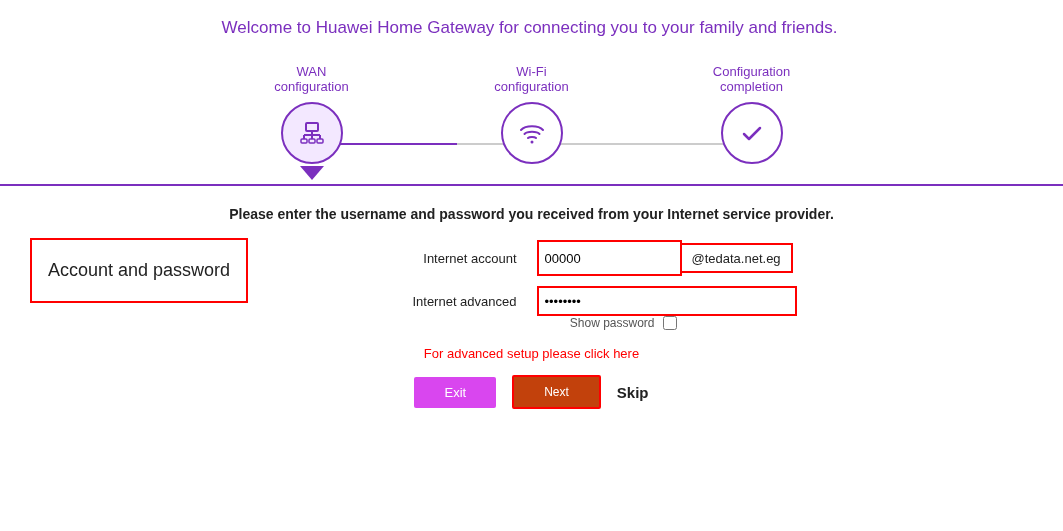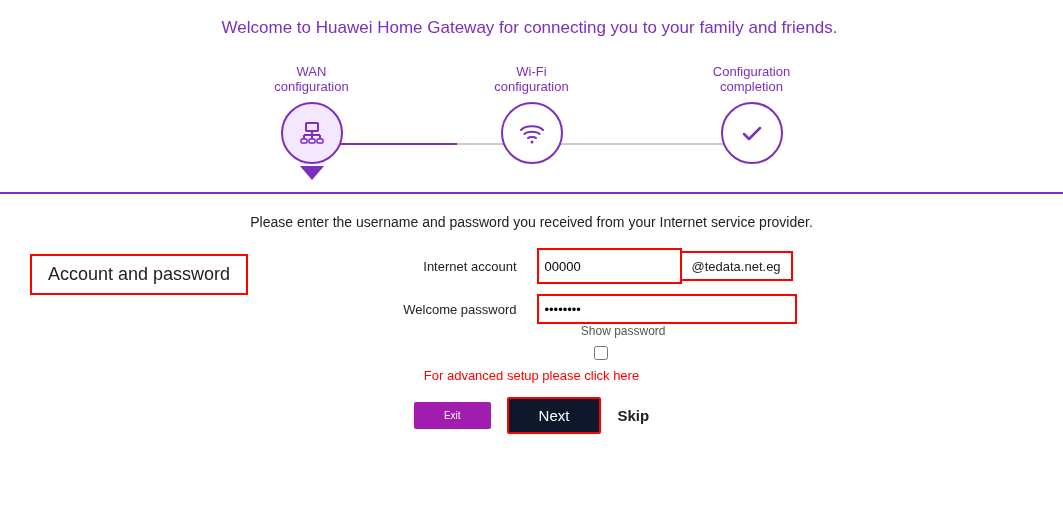--- a/index.html
+++ b/index.html
@@ -27,21 +27,21 @@
       padding: 18px 20px 10px 16px;
       font-weight: normal;
     }
 
     
     .steps-container {
       width: 100%;
       display: flex;
       flex-direction: column;
       align-items: center;
-      padding: 10px 0 12px 0;
+      padding: 10px 0 4px 0;
       position: relative;
     }
 
     .steps-row {
       display: flex;
       align-items: flex-start;
       justify-content: center;
       gap: 0;
       width: 700px;
       position: relative;
@@ -128,21 +128,21 @@
       display: flex;
       flex-direction: column;
       align-items: center;
       padding: 20px 0 0 0;
       position: relative;
     }
 
     .instruction-text {
       font-size: 14px;
       color: #222;
-      font-weight: normal;
+      font-weight: bold;
       margin-bottom: 18px;
       text-align: center;
     }
 
     .form-fields {
       display: flex;
       flex-direction: column;
       gap: 10px;
       align-items: flex-start;
       margin-left: 120px;
@@ -193,90 +193,89 @@
       width: 260px;
       height: 30px;
       border: 2px solid red;
       padding: 2px 6px;
       font-size: 13px;
       outline: none;
     }
 
     .checkbox-row {
       display: flex;
-      align-items: center;
+      align-items: flex-start;
       gap: 8px;
       margin-left: 138px;
-      flex-direction: column;
     }
 
     .checkbox-label {
       font-size: 12px;
       color: #555;
     }
 
     .checkbox-input {
       width: 14px;
       height: 14px;
       cursor: pointer;
     }
 
     .advanced-link {
       color: red;
       font-size: 13px;
       text-align: center;
-      margin-top: 8px;
+      margin-top: 16px;
       cursor: pointer;
       text-decoration: none;
     }
 
     
     .buttons-row {
       display: flex;
       align-items: center;
       gap: 16px;
       margin-top: 14px;
     }
 
     .btn-exit {
-      background: #a21caf;
+      background: #d946ef;
       color: #fff;
       border: none;
       padding: 8px 30px;
-      font-size: 10px;
+      font-size: 13px;
       cursor: pointer;
       border-radius: 2px;
     }
 
     .btn-next {
-      background: #0f172a;
+      background: #c2410c;
       color: #fff;
       border: 2px solid red;
       padding: 8px 30px;
-      font-size: 15px;
+      font-size: 12px;
       cursor: pointer;
       border-radius: 2px;
     }
 
     .btn-skip {
       background: none;
       border: none;
       color: #222;
       font-size: 15px;
       cursor: pointer;
       font-weight: bold;
     }
 
     
     .account-password-label {
       position: absolute;
       left: 30px;
-      top: 60px;
-      border: 2px solid red;
-      padding: 8px 16px;
+      top: 52px;
+      border: 2px solid red;
+      padding: 20px 16px;
       font-size: 18px;
       color: #222;
       background: #fff;
     }
   </style>
 </head>
 <body>
 
 <div class="page-wrapper">
 
@@ -346,21 +345,21 @@
 
       <div class="field-row">
         <label class="field-label">Internet account</label>
         <div class="account-input-group">
           <input class="account-input" type="text" value="00000" style="">
           <div class="account-suffix">@tedata.net.eg</div>
         </div>
       </div>
 
       <div class="field-row">
-        <label class="field-label">Welcome password</label>
+        <label class="field-label">Internet advanced</label>
         <input class="password-input" type="password" value="password" style="">
       </div>
 
     </div>
 
     <div class="checkbox-row">
       <label class="field-label checkbox-label" style="width:130px; text-align:right; font-size:12px; color:#555;">Show password</label>
       <input class="checkbox-input" type="checkbox" style="">
     </div>
 

